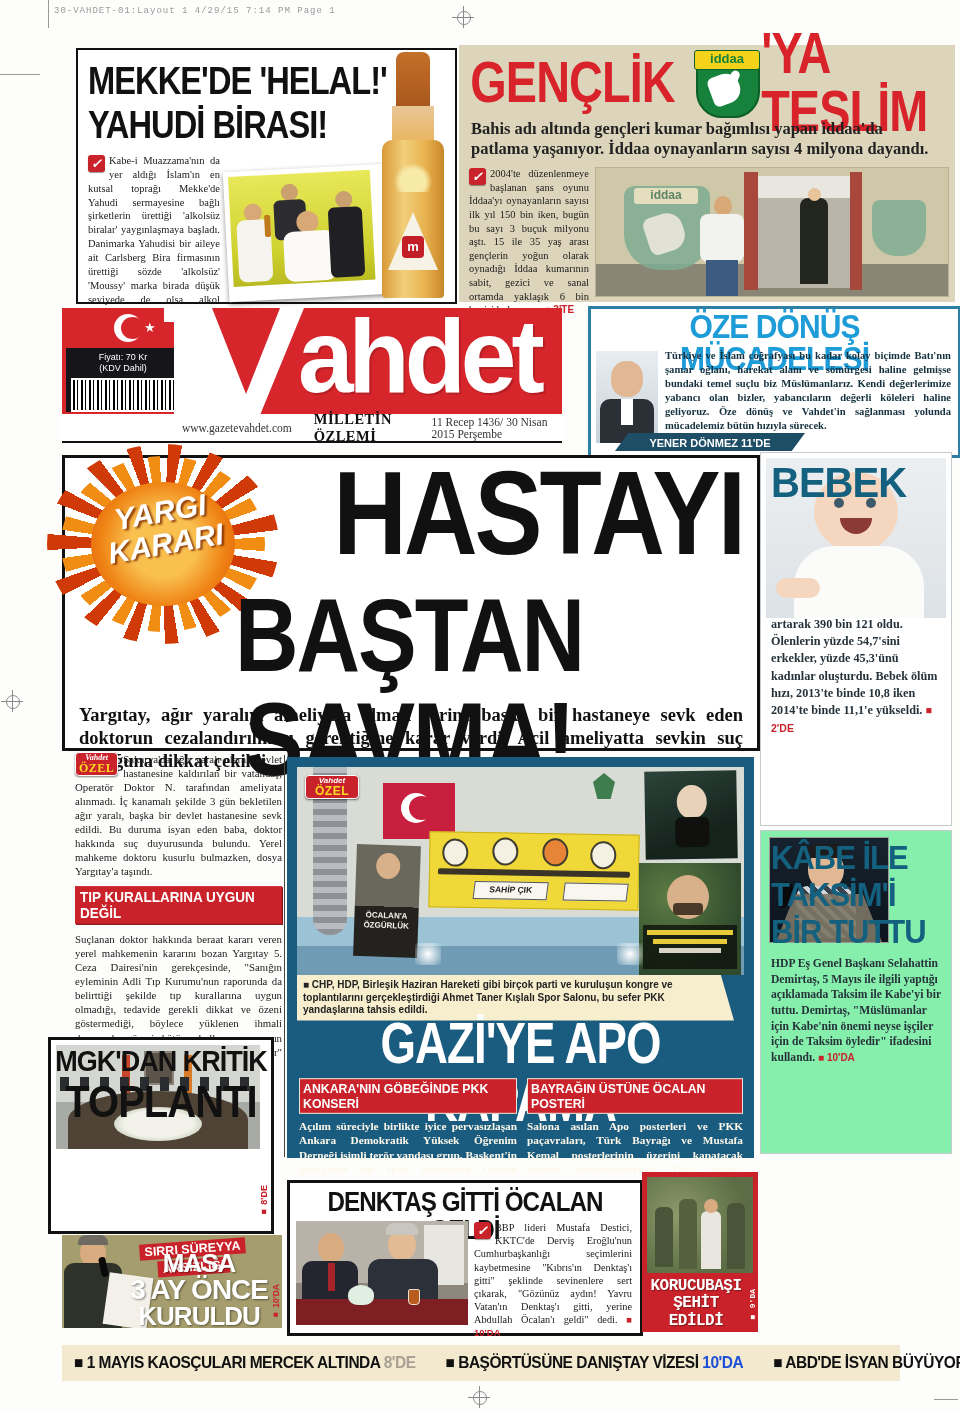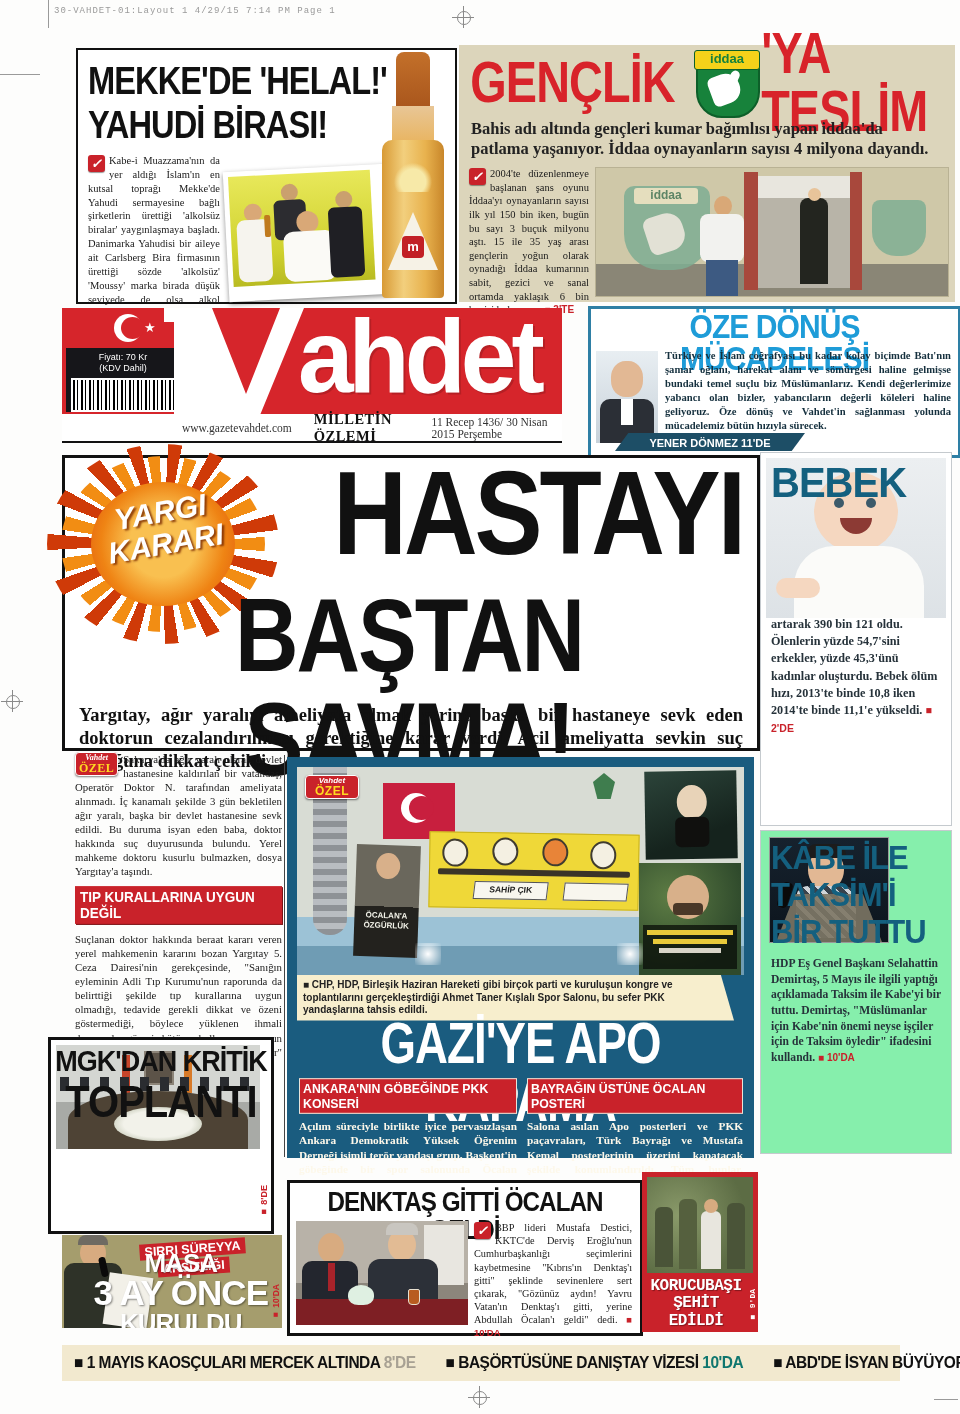--- a/index.html
+++ b/index.html
@@ -316,21 +316,21 @@
       <div class="abs" style="left:2px;top:28px;width:58px;height:65px;background:#2e3228;border-radius:10px 10px 0 0;"></div>
       <div class="abs" style="left:38px;top:22px;width:7px;height:20px;background:#0a0a0a;border-radius:3px;transform:rotate(-12deg);"></div>
       <div class="abs" style="left:44px;top:40px;width:44px;height:52px;background:#f2f0e8;transform:rotate(8deg);box-shadow:1px 1px 2px rgba(0,0,0,.3);"></div>
     </div>
     <div class="abs" style="left:78px;top:4px;transform:rotate(-4deg);text-align:center;">
       <span class="redlabel" style="display:inline-block;padding:1px 5px;font-size:12.5px;">SIRRI SÜREYYA</span><br>
       <span class="redlabel" style="display:inline-block;padding:1px 5px;font-size:12.5px;margin-top:1px;">ARSIZLIĞI</span>
     </div>
     <div class="abs" style="right:14px;top:16px;text-align:center;color:#fff;font-weight:800;line-height:.98;text-shadow:1px 1px 2px rgba(0,0,0,.45);">
       <span style="font-size:26px;letter-spacing:-1px;">MASA</span><br>
-      <span style="font-size:35px;letter-spacing:-1px;">3 AY ÖNCE</span><br>
+      <span style="font-size:28px;letter-spacing:-1px;">3 AY ÖNCE</span><br>
       <span style="font-size:26px;letter-spacing:-1px;">KURULDU</span>
     </div>
     <div class="abs vert b" style="right:1px;bottom:8px;font-size:8.5px;color:#c9222a;">■ 10'DA</div>
   </div>
 
   <div class="abs" style="left:287px;top:1180px;width:350px;height:150px;border:3px solid #111;background:#fff;">
     <div class="hl" style="margin-top:4px;text-align:center;font-size:25px;transform:scale(.97,1.12);transform-origin:center top;">DENKTAŞ GİTTİ ÖCALAN GELDİ</div>
     <div class="abs" style="left:6px;top:38px;width:172px;height:104px;background:linear-gradient(180deg,#b8b2a8 0 60%,#8c867c 60% 100%);overflow:hidden;">
       <div class="abs" style="left:128px;top:4px;width:40px;height:60px;background:#e8e6e0;"></div>
       <div class="abs face" style="left:22px;top:12px;width:26px;height:30px;background:#d8ab80;"></div>
@@ -365,21 +365,21 @@
   </div>
 
 
   <div class="abs" style="left:62px;top:1345px;width:838px;height:36px;background:#f2e9cf;display:flex;align-items:center;padding:0 12px;box-sizing:border-box;gap:30px;">
     <div style="font-weight:800;font-size:15.5px;color:#111;letter-spacing:-.5px;transform:scaleY(1.05);white-space:nowrap;">
       <span>■ 1 MAYIS KAOSÇULARI MERCEK ALTINDA</span>
       <span style="color:#a8a193;">8'DE</span>
     </div>
     <div style="font-weight:800;font-size:15.5px;color:#111;letter-spacing:-.5px;transform:scaleY(1.05);white-space:nowrap;">
       <span>■ BAŞÖRTÜSÜNE DANIŞTAY VİZESİ</span>
-      <span style="color:#0f766e;text-align:center;">10'DA</span>
+      <span style="color:#1d4ed8;text-align:center;">10'DA</span>
     </div>
     <div style="font-weight:800;font-size:15.5px;color:#111;letter-spacing:-.5px;transform:scaleY(1.05);white-space:nowrap;">
       <span>■ ABD'DE İSYAN BÜYÜYOR</span>
       
     </div>
   </div>
 
 </div>
 
 </body></html>

